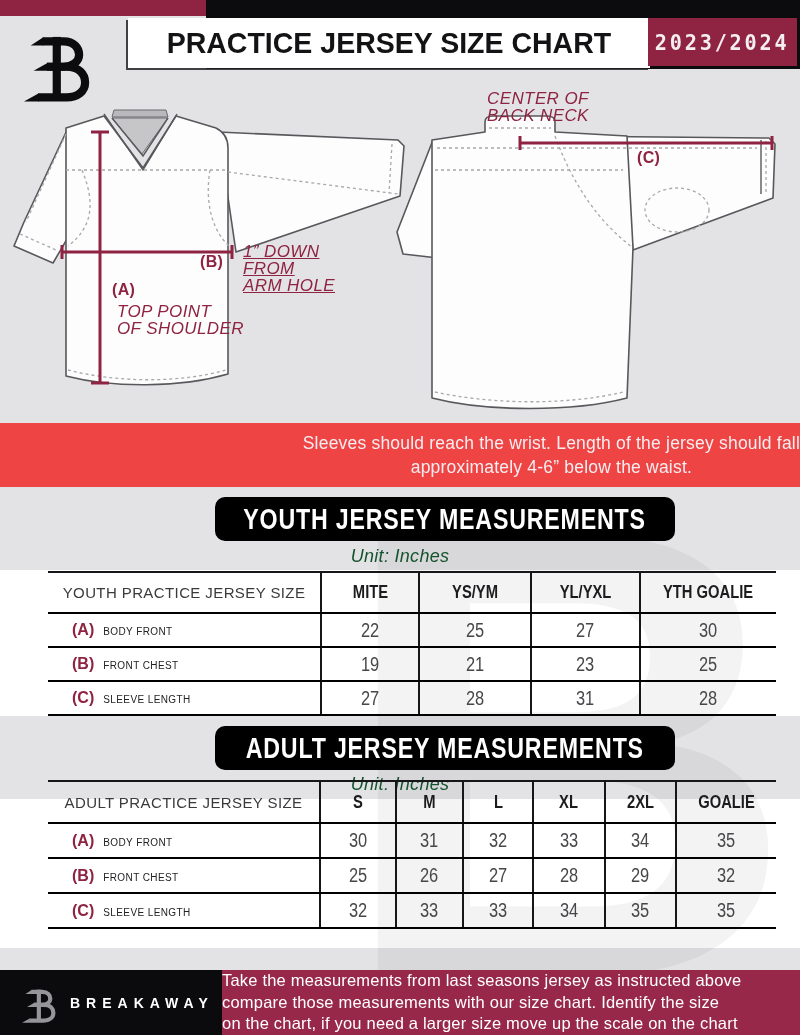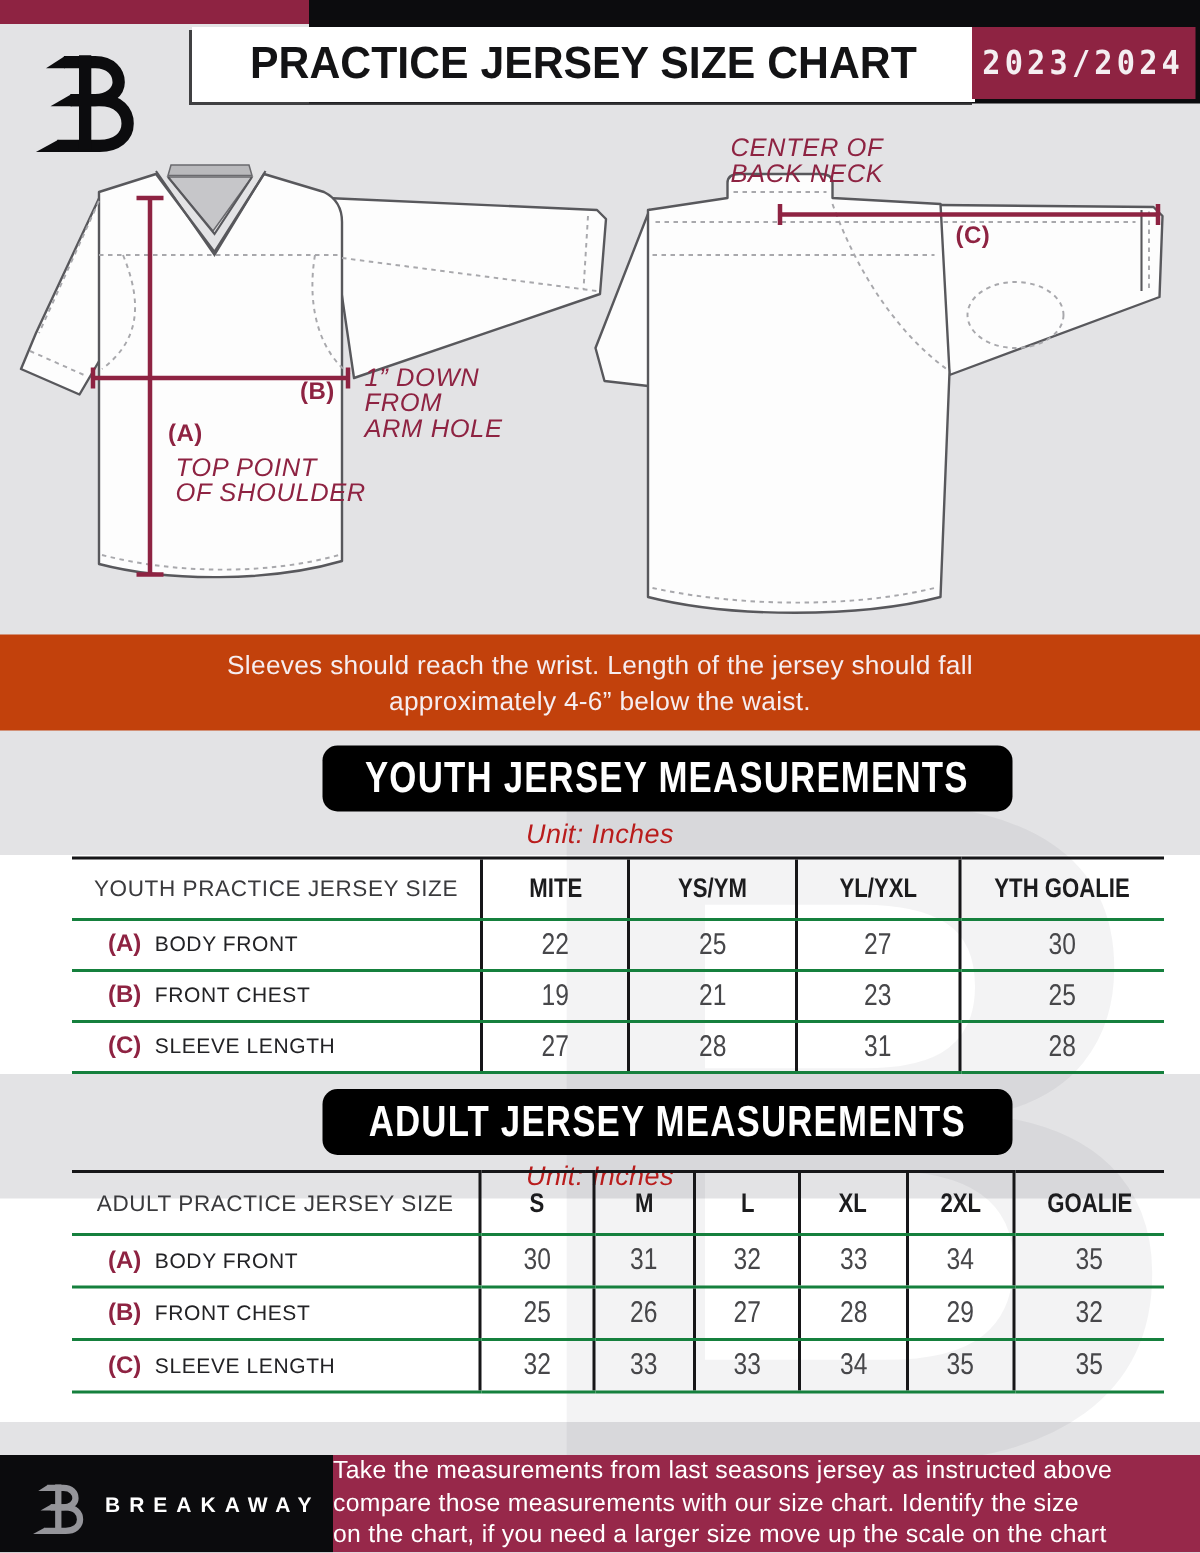--- a/index.html
+++ b/index.html
@@ -23,53 +23,53 @@
   
   .jersey{position:absolute;z-index:2;overflow:visible;}
   .cloth{fill:#fdfdfd;stroke:#58585c;stroke-width:1.6;stroke-linejoin:round;}
   .line{fill:none;stroke:#58585c;stroke-width:1.4;}
   .stitch{fill:none;stroke:#a8a8ac;stroke-width:1.3;stroke-dasharray:3 3;}
   .measure line{stroke:#8e2342;stroke-width:3;}
   .anno{position:absolute;z-index:4;color:#8e2342;font-style:italic;font-size:17px;line-height:17px;letter-spacing:.4px;white-space:nowrap;}
   .anno-key{position:absolute;z-index:4;color:#8e2342;font-weight:bold;font-size:16px;letter-spacing:.3px;}
 
   
-  .notice{position:absolute;left:0;top:423px;width:800px;height:64px;background:#c2410c;z-index:2;
-          display:flex;align-items:center;justify-content:center;text-align:center;
+  .notice{position:absolute;left:0;top:423px;width:800px;height:64px;background:#ef4444;z-index:2;
+          display:flex;align-items:center;justify-content:flex-end;text-align:center;
           color:#f6edf0;font-size:17.5px;line-height:24px;letter-spacing:.2px;}
 
   
   .pill{position:absolute;left:215px;width:460px;height:44px;background:#000000;border-radius:10px;
         display:flex;align-items:center;justify-content:center;z-index:2;}
   .pill span{color:#fff;font-weight:bold;font-size:29px;letter-spacing:1px;transform:scaleX(.8);white-space:nowrap;}
   .pill-youth{top:497px;}
   .pill-adult{top:726px;}
   .unit{position:absolute;left:0;width:800px;text-align:center;font-style:italic;font-size:18px;
-        color:#b91c1c;z-index:2;letter-spacing:.3px;}
+        color:#14532d;z-index:2;letter-spacing:.3px;}
   .unit-youth{top:546px;}
   .unit-adult{top:774px;}
 
   
   .band{position:absolute;left:0;width:800px;background:#ffffff;z-index:0;}
   .band-youth{top:570px;height:146px;}
   .band-adult{top:799px;height:149px;}
   .watermark{position:absolute;left:335px;top:492px;z-index:1;font-weight:bold;
              font-size:640px;line-height:.82;color:rgba(50,50,60,.06);user-select:none;}
 
   
   .meas-table{position:absolute;left:48px;width:728px;border-collapse:collapse;table-layout:fixed;z-index:2;}
-  .meas-table td{border-top:2px solid #161618;border-bottom:2px solid #15803d;text-align:center;padding:0;overflow:hidden;}
+  .meas-table td{border-top:2px solid #161618;border-bottom:2px solid #000000;text-align:center;padding:0;overflow:hidden;}
   .meas-table td + td{border-left:2px solid #161618;}
   .meas-table .col-label-header{font-size:15px;letter-spacing:.4px;color:#3a3a3d;}
   .meas-table .col-head .cond{font-weight:bold;font-size:18px;color:#1c1c1e;}
   .meas-table .val .cond{font-size:20px;color:#47474a;}
   .cond{display:inline-block;transform:scaleX(.82);white-space:nowrap;}
   .meas-table .row-label{text-align:left;padding-left:24px;}
   .rk{color:#8e2342;font-weight:bold;font-size:16px;margin-right:9px;}
-  .rl{font-size:14px;color:#222225;letter-spacing:.4px;}
+  .rl{font-size:10px;color:#222225;letter-spacing:.4px;}
   .table-youth{top:571px;}
   .table-adult{top:780px;}
   .table-youth tr.head{height:41px;} .table-youth tr.data{height:34px;}
   .table-adult tr.head{height:42px;} .table-adult tr.data{height:35px;}
 
   
   .ftr-black{position:absolute;left:0;top:970px;width:222px;height:65px;background:#0b0b0d;z-index:2;
              display:flex;align-items:center;}
   .ftr-brand{color:#fff;font-weight:bold;font-size:14px;letter-spacing:6px;margin-left:10px;white-space:nowrap;}
   .logo-footer{position:static;width:40px;height:42px;margin-left:20px;flex:0 0 auto;}
@@ -148,21 +148,21 @@
     <g class="measure">
       <line x1="115" y1="61" x2="367" y2="61"></line>
       <line x1="115" y1="54" x2="115" y2="68"></line>
       <line x1="367" y1="54" x2="367" y2="68"></line>
     </g>
   </svg>
 
   <div class="anno-key" style="left:112px;top:281px;">(A)</div>
   <div class="anno" style="left:117px;top:303px;">TOP POINT<br>OF SHOULDER</div>
   <div class="anno-key" style="left:200px;top:253px;">(B)</div>
-  <div class="anno" style="left:243px;top:243px;">1” DOWN<br>FROM<br>ARM HOLE</div>
+  <div class="anno" style="left:243px;top:243px;text-decoration:underline;">1” DOWN<br>FROM<br>ARM HOLE</div>
   <div class="anno-key" style="left:637px;top:149px;">(C)</div>
   <div class="anno" style="left:487px;top:90px;">CENTER OF<br>BACK NECK</div>
 
   <div class="notice">
     <div>Sleeves should reach the wrist. Length of the jersey should fall<br>approximately 4-6” below the waist.</div>
   </div>
 
   <div class="pill pill-youth">
     <span>YOUTH JERSEY MEASUREMENTS</span>
   </div>

